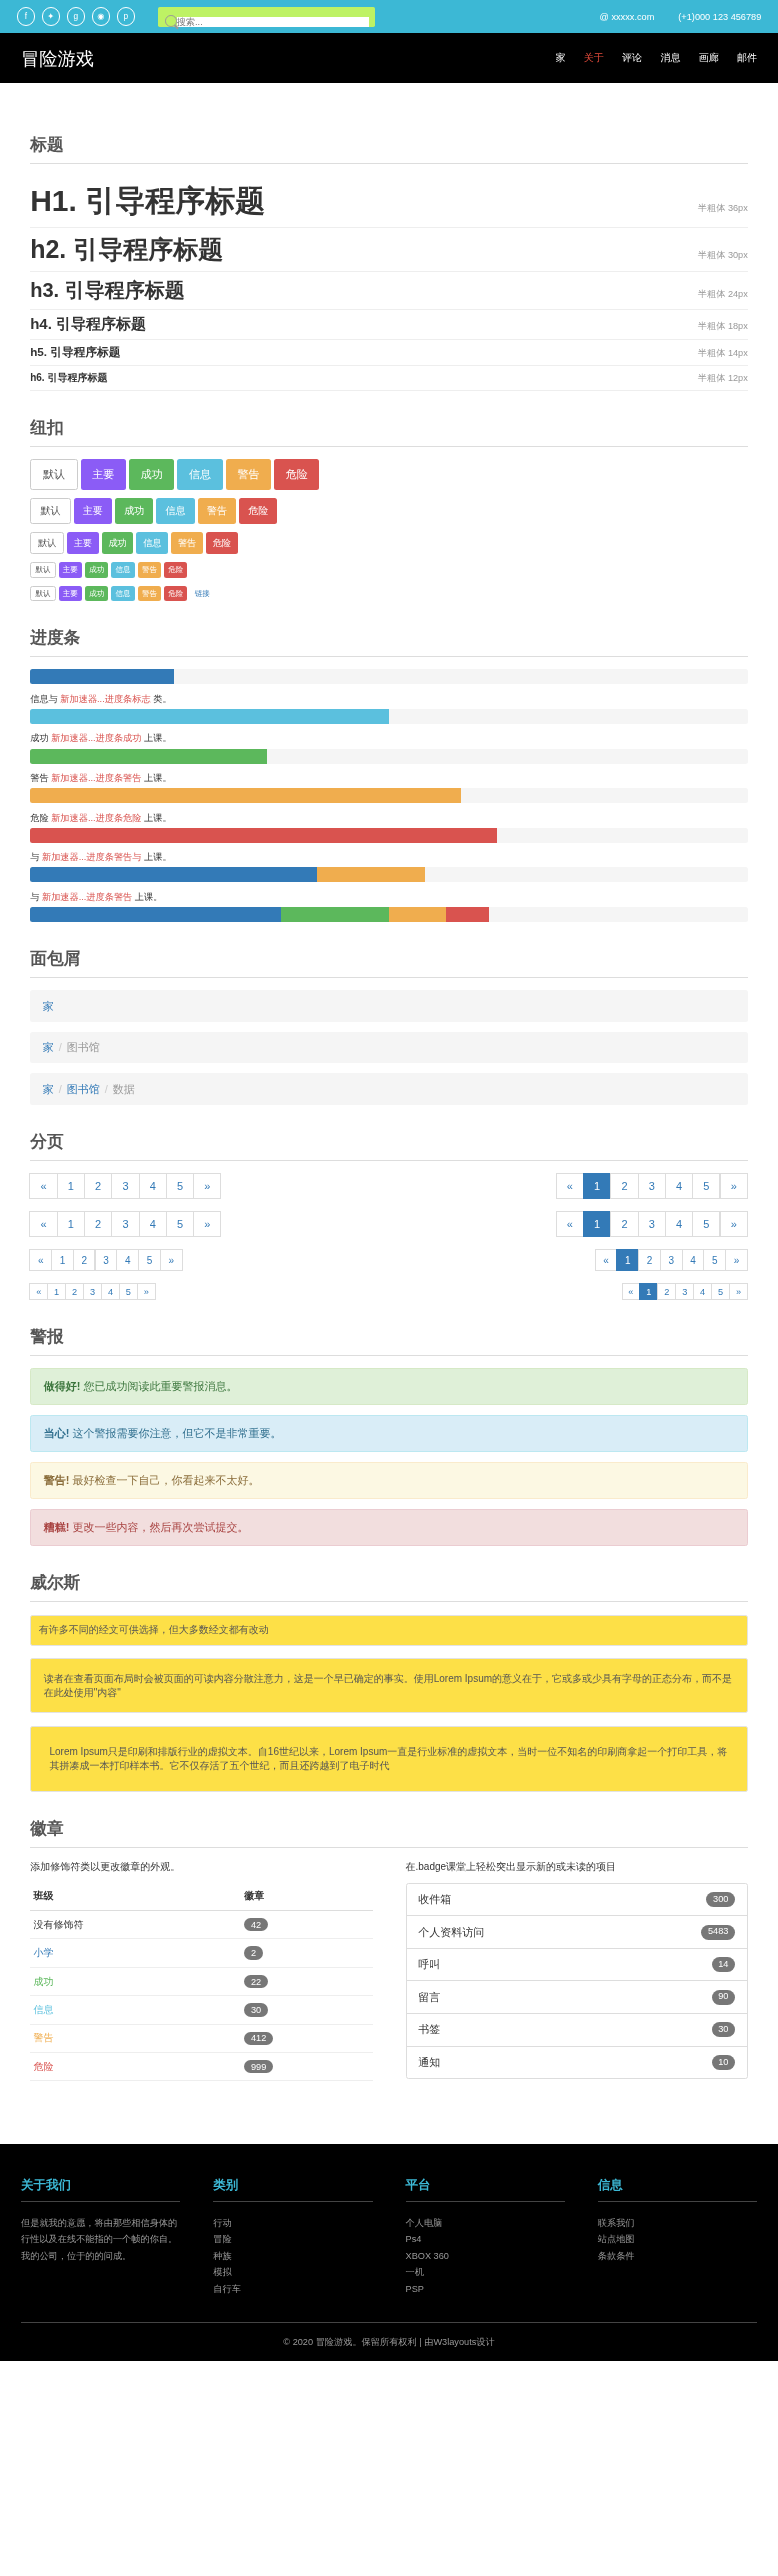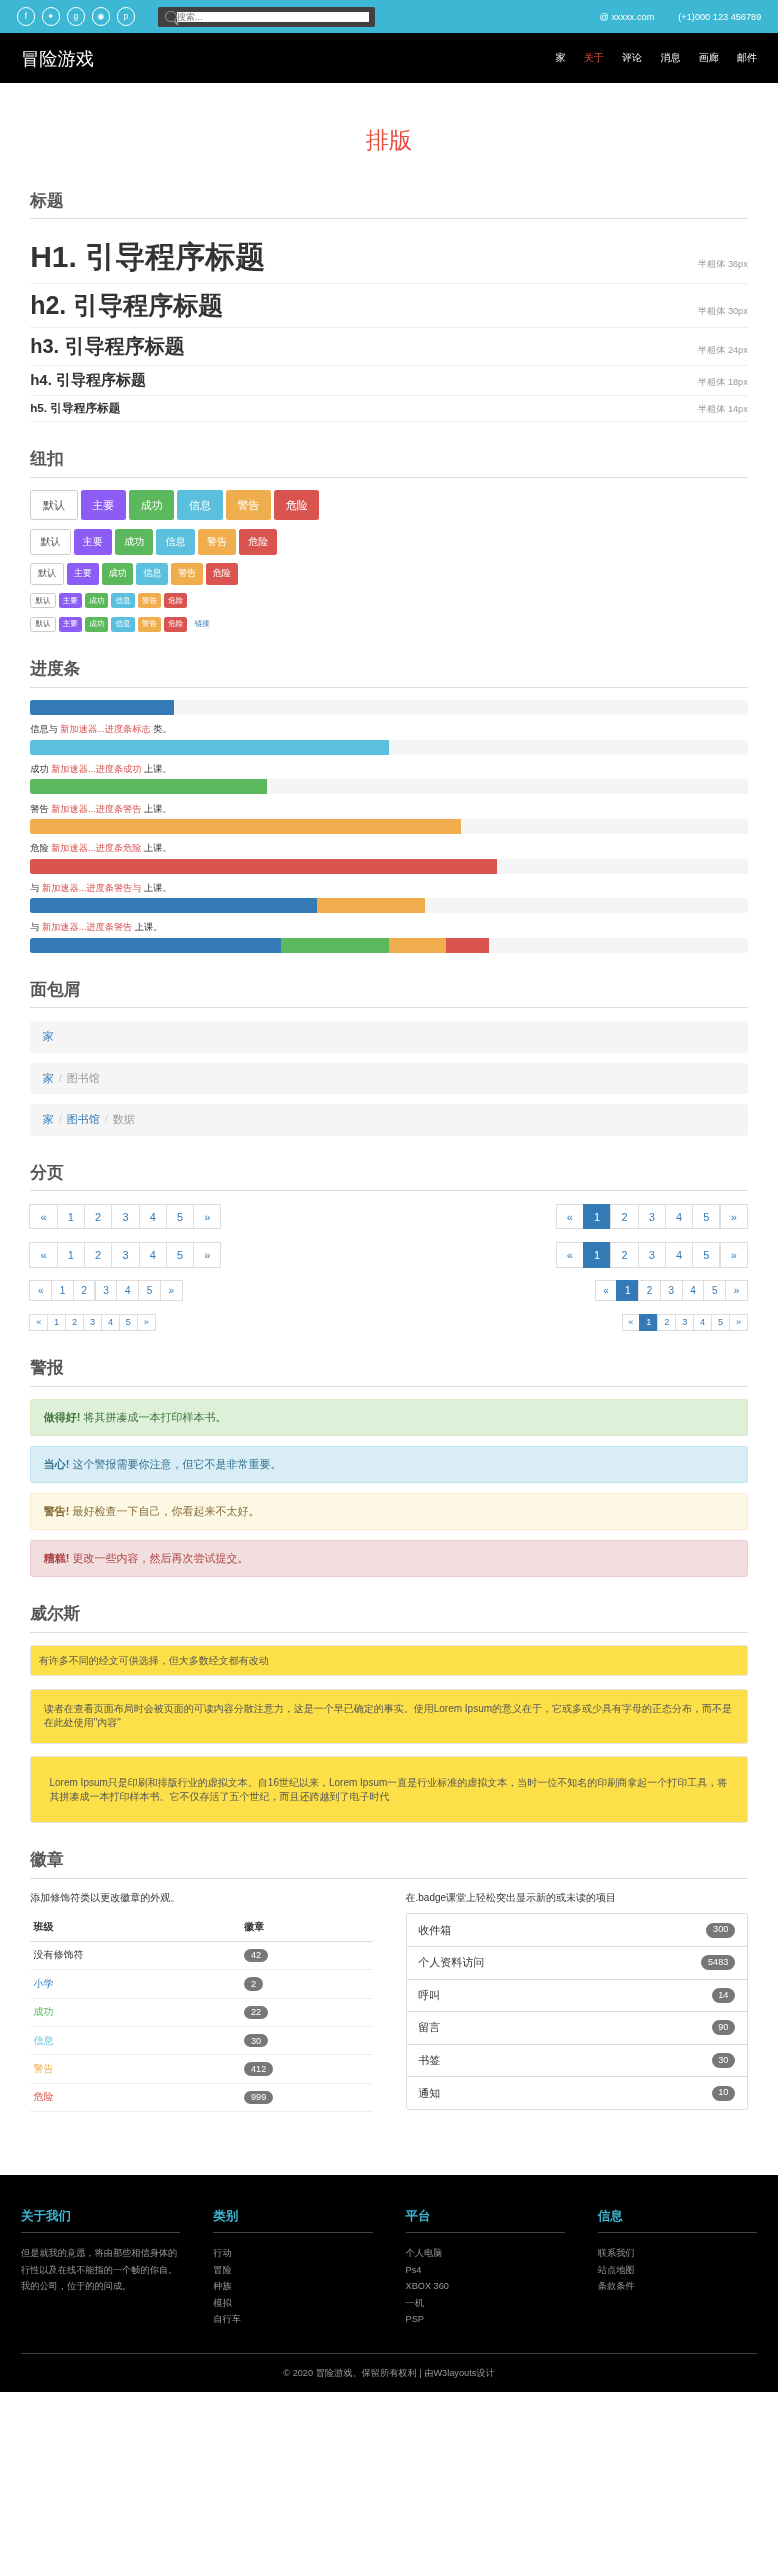--- a/index.html
+++ b/index.html
@@ -1,20 +1,20 @@
 <!DOCTYPE html>
 <html style="font-size:13.3px"><head>
 <meta charset="utf-8">
 <style>
 *{margin:0;padding:0;box-sizing:border-box}
 body{font-family:Arial,sans-serif;font-size:11px;color:#333;background:#fff}
 .topbar{background:#3cb8d5;height:33px;display:flex;align-items:center;padding:0 16.7px;justify-content:space-between}
 .topbar-left{display:flex;align-items:center;gap:6.7px}
 .social-icon{width:18.3px;height:18.3px;border:1.3px solid #fff;border-radius:50%;display:flex;align-items:center;justify-content:center;color:#fff;font-size:8.3px}
-.search-box{background:#404040;height:20px;width:217px;margin-left:16.7px;display:flex;align-items:center;padding:0 6.7px;border-radius:1.7px}
+.search-box{background:#bef264;height:20px;width:217px;margin-left:16.7px;display:flex;align-items:flex-end;padding:0 6.7px;border-radius:1.7px}
 .search-box input{border:none;outline:none;flex:1;font-size:9.2px}
 .search-icon{width:11.7px;height:11.7px;border:1.7px solid #999;border-radius:50%;position:relative}
 .search-icon:after{content:'';position:absolute;width:5px;height:1.7px;background:#999;transform:rotate(45deg);bottom:-2.5px;right:-3.3px}
 .topbar-right{color:#fff;font-size:9.2px;display:flex;gap:24px}
 .navbar{background:#000;height:50px;display:flex;align-items:center;padding:0 21px;justify-content:space-between;background-image:linear-gradient(rgba(0,0,0,0.7),rgba(0,0,0,0.7))}
 .brand{color:#fff;font-size:18.3px}
 .nav-links{display:flex;gap:18.3px}
 .nav-links a{color:#fff;text-decoration:none;font-size:10px}
 .nav-links a.active{color:#e74c3c}
 .container{max-width:751px;margin:0 auto;padding:25px 16.7px}
@@ -103,21 +103,20 @@
       <a>家</a>
       <a class="active">关于</a>
       <a>评论</a>
       <a>消息</a>
       <a>画廊</a>
       <a>邮件</a>
     </div>
 </div>
 
 <div class="container">
-  <h1 class="page-title">排版</h1>
 
   <h2 class="section-title">标题</h2>
   <div id="headings-block">
       <div class="heading-row">
         <h1 class="spec">H1. 引导程序标题</h1>
         <span class="heading-label">半粗体 36px</span>
       </div>
       <div class="heading-row">
         <h2 class="spec">h2. 引导程序标题</h2>
         <span class="heading-label">半粗体 30px</span>
@@ -126,20 +125,24 @@
         <h3 class="spec">h3. 引导程序标题</h3>
         <span class="heading-label">半粗体 24px</span>
       </div>
       <div class="heading-row">
         <h4 class="spec">h4. 引导程序标题</h4>
         <span class="heading-label">半粗体 18px</span>
       </div>
       <div class="heading-row">
         <h5 class="spec">h5. 引导程序标题</h5>
         <span class="heading-label">半粗体 14px</span>
+      </div>
+      <div class="heading-row">
+        <h6 class="spec">h6. 引导程序标题</h6>
+        <span class="heading-label">半粗体 12px</span>
       </div>
     </div>
 
   <h2 class="section-title">纽扣</h2>
   <div id="buttons-block">
       <div class="btn-row">
         <button class="btn btn-default">默认</button>
         <button class="btn btn-primary">主要</button>
         <button class="btn btn-success">成功</button>
         <button class="btn btn-info">信息</button>
@@ -299,21 +302,21 @@
           <a>2</a>
           <a>3</a>
           <a>4</a>
           <a>5</a>
           <a>»</a>
         </div>
       </div>
     </div>
 
   <h2 class="section-title">警报</h2>
-  <div class="alert alert-success"><b>做得好!</b><span> 将其拼凑成一本打印样本书。</span></div>
+  <div class="alert alert-success"><b>做得好!</b><span> 您已成功阅读此重要警报消息。</span></div>
   <div class="alert alert-info"><b>当心!</b><span> 这个警报需要你注意，但它不是非常重要。</span></div>
   <div class="alert alert-warning"><b>警告!</b><span> 最好检查一下自己，你看起来不太好。</span></div>
   <div class="alert alert-danger"><b>糟糕!</b><span> 更改一些内容，然后再次尝试提交。</span></div>
 
   <h2 class="section-title">威尔斯</h2>
   <div class="well well-sm">有许多不同的经文可供选择，但大多数经文都有改动</div>
   <div class="well">读者在查看页面布局时会被页面的可读内容分散注意力，这是一个早已确定的事实。使用Lorem Ipsum的意义在于，它或多或少具有字母的正态分布，而不是在此处使用"内容"</div>
   <div class="well well-lg">Lorem Ipsum只是印刷和排版行业的虚拟文本。自16世纪以来，Lorem Ipsum一直是行业标准的虚拟文本，当时一位不知名的印刷商拿起一个打印工具，将其拼凑成一本打印样本书。它不仅存活了五个世纪，而且还跨越到了电子时代</div>
 
   <h2 class="section-title">徽章</h2>

